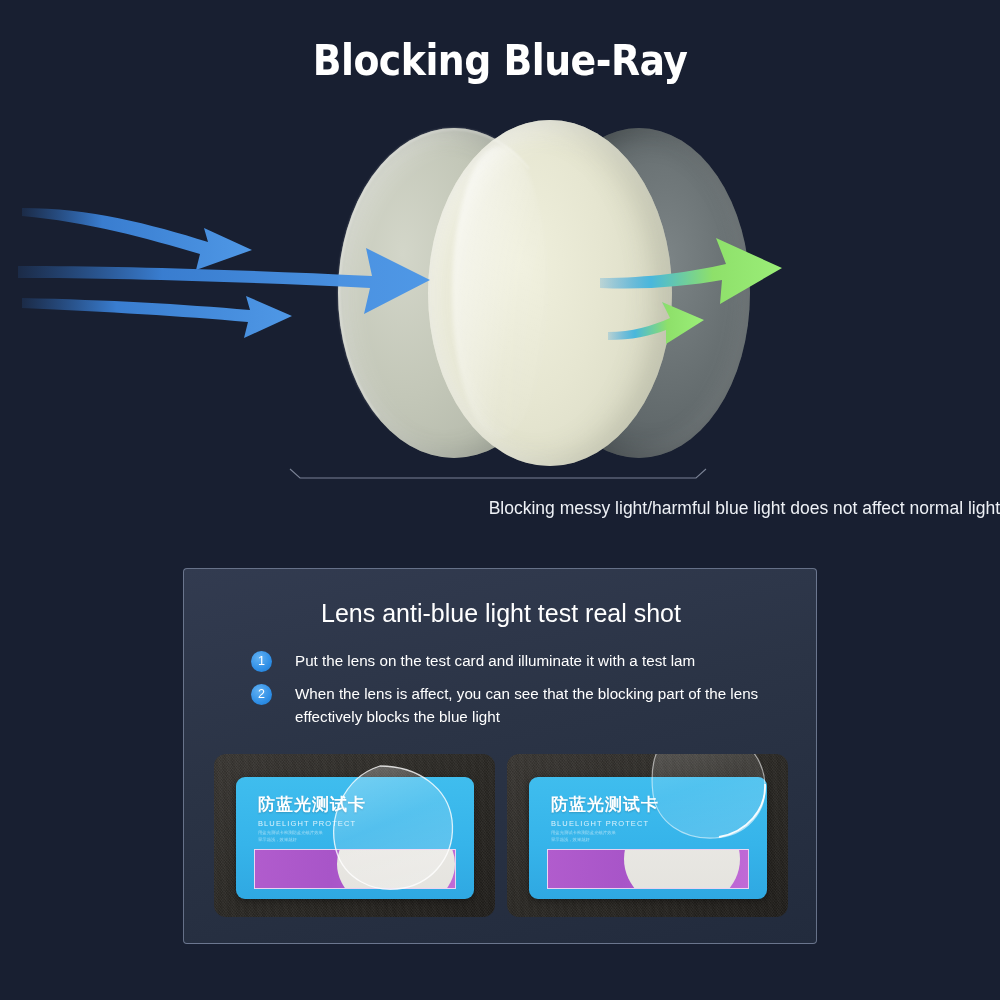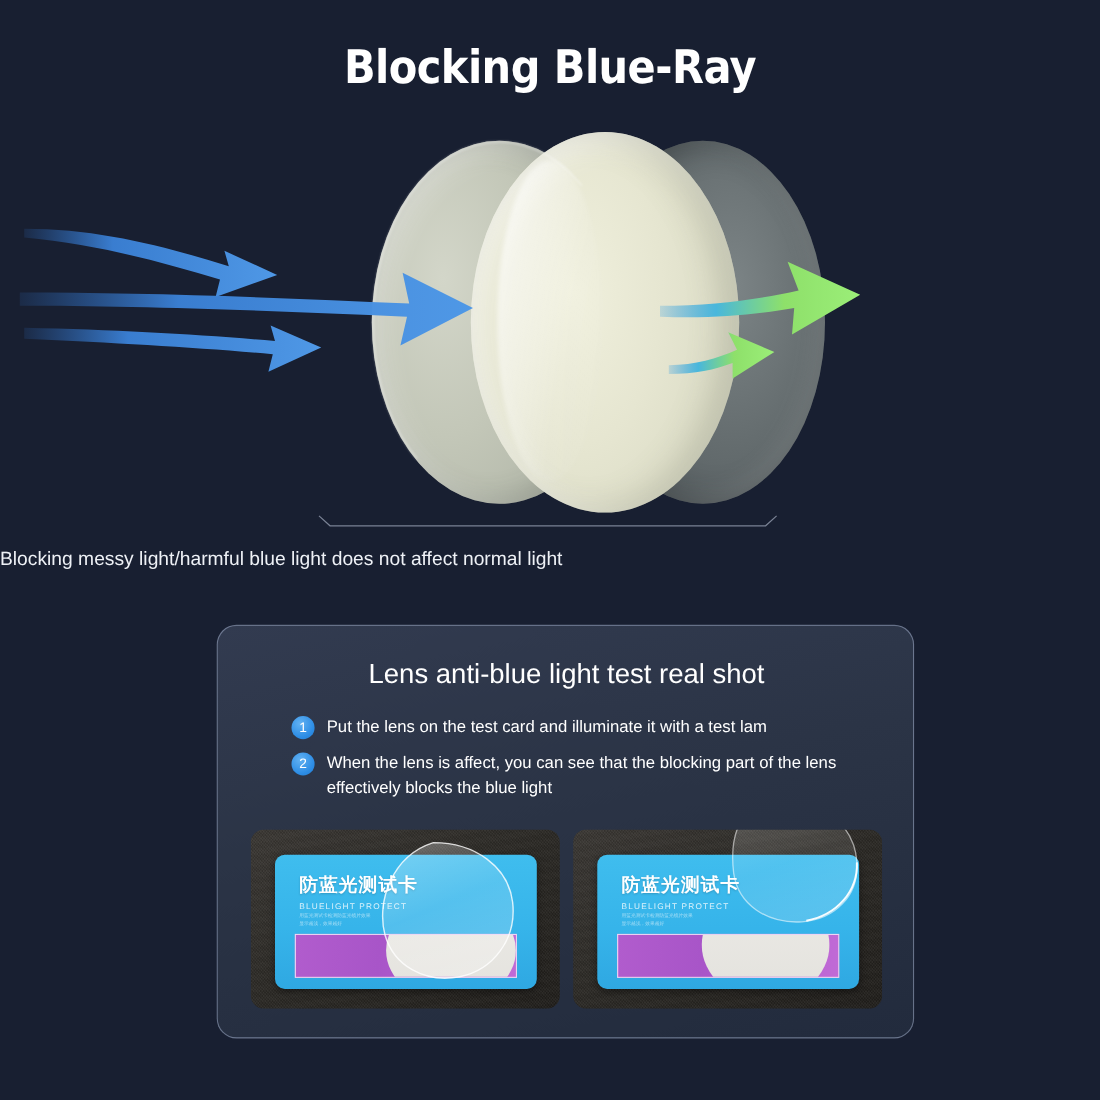--- a/index.html
+++ b/index.html
@@ -66,31 +66,31 @@
   }
 
   
   .arrows { position:absolute; left:0; top:120px; width:1000px; height:360px; }
 
   
   .bracket { position:absolute; left:288px; top:468px; width:420px; height:14px; }
 
   .caption {
     position:absolute; top:498px; left:0; width:1000px;
-    text-align:left;
+    text-align:right;
     color:#eef1f6;
     font-size:17.5px;
     font-family:"Liberation Sans", sans-serif;
   }
 
   
   .panel {
-    position:absolute; left:197px; top:568px;
+    position:absolute; left:183px; top:568px;
     width:634px; height:376px;
-    border-radius:18px;
+    border-radius:4px;
     border:1px solid rgba(156,170,196,0.55);
     background:linear-gradient(168deg, #323b50 0%, #2b3446 42%, #222b3d 100%);
   }
   .panel-title {
     position:absolute; top:30px; left:0; width:634px;
     text-align:center;
     color:#ffffff;
     font-size:25px;
     font-family:"Liberation Sans", sans-serif;
   }
@@ -101,21 +101,21 @@
     flex:0 0 auto;
     width:21px; height:21px; border-radius:50%;
     background:radial-gradient(circle at 38% 32%, #63b2f2 0%, #2e8ee6 62%, #1f7ad0 100%);
     color:#ffffff;
     font-size:12.5px;
     line-height:21px;
     text-align:center;
     margin-top:2px;
   }
   .step-text {
-    margin-left:11px;
+    margin-left:23px;
     color:#ffffff;
     font-size:15.2px;
     line-height:1.55;
     font-family:"Liberation Sans", sans-serif;
   }
 
   
   .shots { position:absolute; top:185px; left:30px; width:574px; height:165px; display:flex; gap:12px; }
   .shot {
     position:relative;

